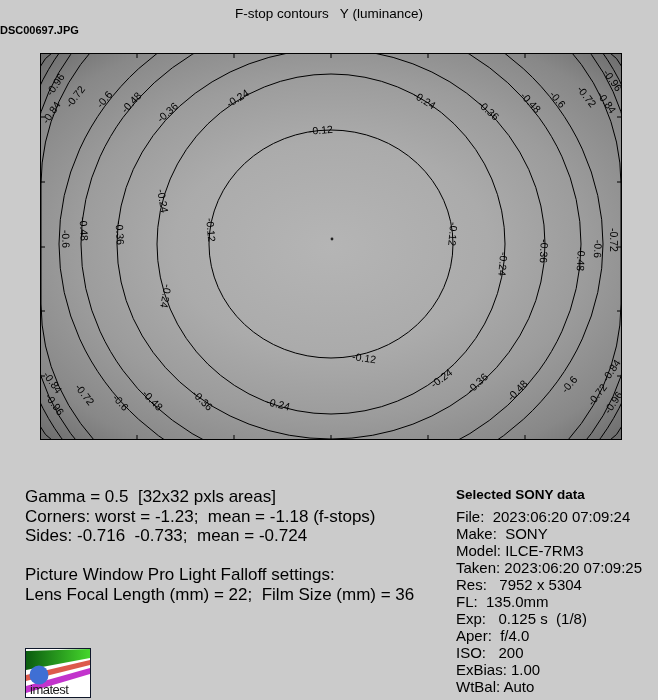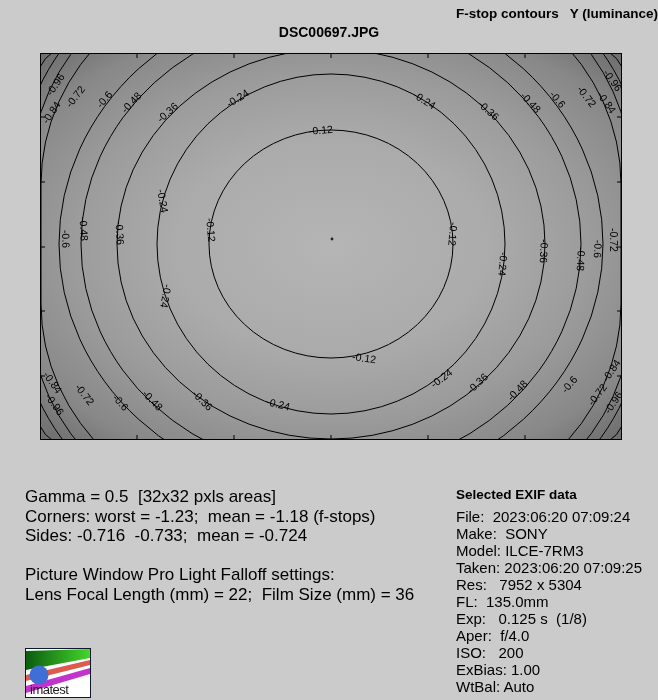--- a/index.html
+++ b/index.html
@@ -4,26 +4,26 @@
 <style>
   html,body{margin:0;padding:0;}
   body{
     width:658px;height:700px;overflow:hidden;position:relative;
     background:#cbcbcb;
     font-family:"Liberation Sans","DejaVu Sans",sans-serif;
     -webkit-font-smoothing:none;
   }
   .page{position:absolute;inset:0;}
   .fig-title{
-    position:absolute;left:0;top:6px;width:658px;text-align:right;
-    font-size:13.5px;font-weight:bold;color:#000;white-space:pre;
+    position:absolute;left:0;top:6px;width:658px;text-align:center;
+    font-size:13.5px;font-weight:normal;color:#000;white-space:pre;
   }
   .fig-subtitle{
-    position:absolute;left:0;top:24px;width:658px;text-align:center;
-    font-size:14px;font-weight:bold;color:#000;white-space:pre;
+    position:absolute;left:0;top:24px;width:658px;text-align:left;
+    font-size:11px;font-weight:bold;color:#000;white-space:pre;
   }
   .plot-wrap{
     position:absolute;left:40px;top:53px;width:582px;height:387px;
   }
   .plot-wrap svg{display:block;}
   .clabel{
     font-family:"Liberation Sans","DejaVu Sans",sans-serif;
     font-size:10.5px;fill:#000;
   }
   .stats{
@@ -140,21 +140,21 @@
         <line x1="582" y1="258" x2="577" y2="258" stroke="#000000" stroke-width="1"></line>
         <line x1="0" y1="323" x2="5" y2="323" stroke="#000000" stroke-width="1"></line>
         <line x1="582" y1="323" x2="577" y2="323" stroke="#000000" stroke-width="1"></line>
         <rect x="0.5" y="0.5" width="581" height="386" fill="none" stroke="#000000" stroke-width="1"></rect>
       </svg>
     </div>
 
   <div class="stats" id="stats"><div style="white-space: pre;">Gamma = 0.5  [32x32 pxls areas]</div><div style="white-space: pre;">Corners: worst = -1.23;  mean = -1.18 (f-stops)</div><div style="white-space: pre;">Sides: -0.716  -0.733;  mean = -0.724</div><div style="white-space: pre;">&nbsp;</div><div style="white-space: pre;">Picture Window Pro Light Falloff settings:</div><div style="white-space: pre;">Lens Focal Length (mm) = 22;  Film Size (mm) = 36</div></div>
 
   <div class="exif">
-    <div class="exif-heading">Selected EXIF data</div>
+    <div class="exif-heading">Selected SONY data</div>
     <div class="exif-lines" id="exif-lines"><div style="white-space: pre;">File:  2023:06:20 07:09:24</div><div style="white-space: pre;">Make:  SONY</div><div style="white-space: pre;">Model: ILCE-7RM3</div><div style="white-space: pre;">Taken: 2023:06:20 07:09:25</div><div style="white-space: pre;">Res:   7952 x 5304</div><div style="white-space: pre;">FL:  135.0mm</div><div style="white-space: pre;">Exp:   0.125 s  (1/8)</div><div style="white-space: pre;">Aper:  f/4.0</div><div style="white-space: pre;">ISO:   200</div><div style="white-space: pre;">ExBias: 1.00</div><div style="white-space: pre;">WtBal: Auto</div></div>
   </div>
 
   <div class="logo">
     <svg width="64" height="48" viewBox="0 0 64 48">
       <defs>
         <linearGradient id="lgGreen" x1="0" y1="0" x2="1" y2="0">
           <stop offset="0" stop-color="#0b5c0f"></stop>
           <stop offset="1" stop-color="#45d62c"></stop>
         </linearGradient>

